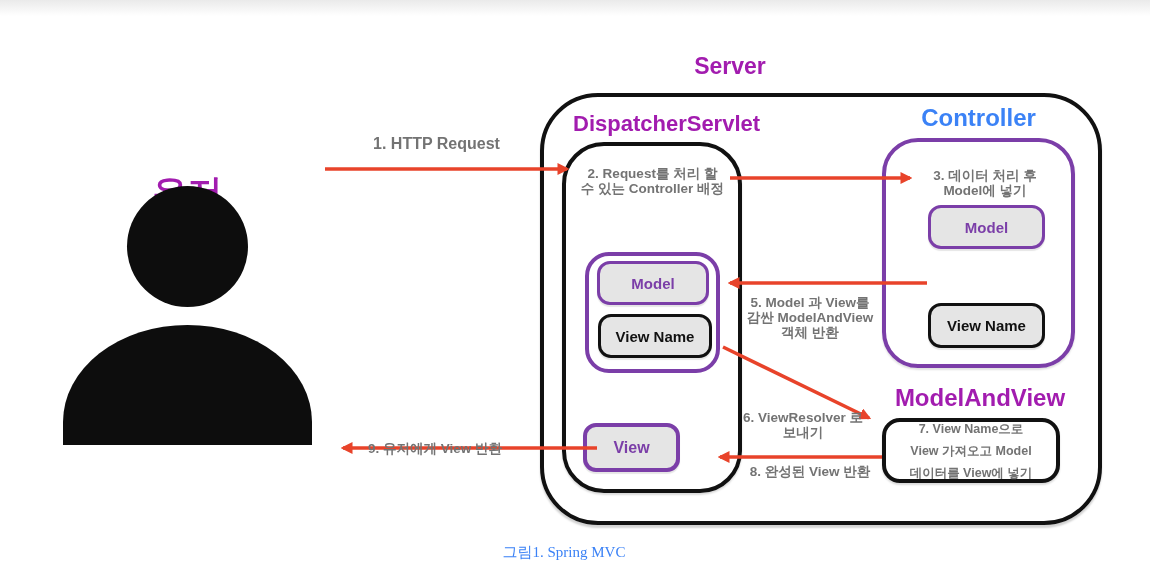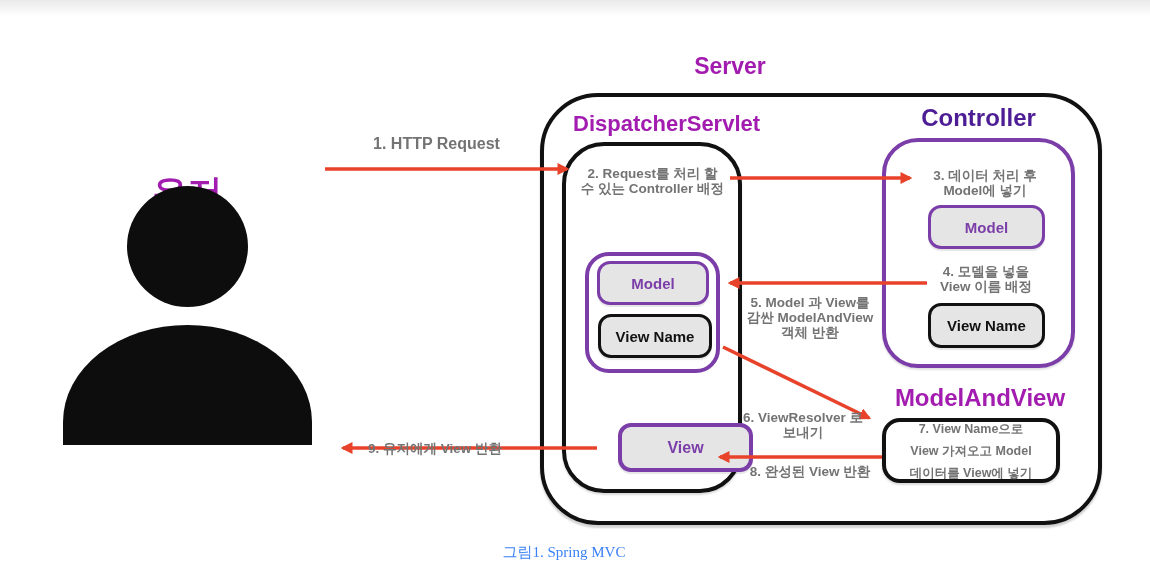--- a/index.html
+++ b/index.html
@@ -8,21 +8,21 @@
     background:#ffffff;
     font-family:"Liberation Sans","DejaVu Sans",sans-serif;
   }
   .top-fade{position:absolute;left:0;top:0;width:1150px;height:16px;
     background:linear-gradient(to bottom,#eaeaea,#ffffff);}
   .abs{position:absolute;}
   .ctr{text-align:center;}
   .step{position:absolute;color:#737373;font-weight:bold;white-space:pre-line;
     text-align:center;line-height:15px;font-size:13.5px;z-index:6;}
   .title-black{color:#a21caf;font-weight:bold;}
-  .title-purple{color:#4c1d95;font-weight:bold;}
+  .title-purple{color:#3b82f6;font-weight:bold;}
   
   .server-box{position:absolute;left:540px;top:93px;width:562px;height:432px;
     border:4px solid #111;border-radius:58px;box-sizing:border-box;background:transparent;
     box-shadow:0 3px 2px rgba(0,0,0,0.18);z-index:1;}
   .ds-box{position:absolute;left:562px;top:142px;width:180px;height:351px;
     border:4px solid #111;border-radius:42px;box-sizing:border-box;
     box-shadow:0 2px 2px rgba(0,0,0,0.15);z-index:2;}
   .ctrl-box{position:absolute;left:882px;top:138px;width:193px;height:230px;
     border:4px solid #7B3EA8;border-radius:36px;box-sizing:border-box;
     box-shadow:0 2px 2px rgba(0,0,0,0.12);z-index:2;}
@@ -63,21 +63,21 @@
   <div class="abs title-black" style="left:573px;top:111px;font-size:22px;z-index:6;">DispatcherServlet</div>
   <div class="ds-box"></div>
 
   <div class="mav-box"></div>
   <div class="small-box purple-line" style="left:597px;top:261px;width:112px;height:44px;">
     <span>Model</span>
   </div>
   <div class="small-box black-line" style="left:598px;top:314px;width:114px;height:44px;">
     <span>View Name</span>
   </div>
-  <div class="small-box purple-line" style="left:618px;top:423px;width:135px;height:49px;border-width:4px;font-size:16px;">
+  <div class="small-box purple-line" style="left:583px;top:423px;width:97px;height:49px;border-width:4px;font-size:16px;">
     <span>View</span>
   </div>
 
   <div class="abs title-purple ctr" style="left:882px;top:104px;width:193px;font-size:24px;z-index:6;">Controller</div>
   <div class="ctrl-box"></div>
   <div class="small-box purple-line" style="left:928px;top:205px;width:117px;height:44px;">
     <span>Model</span>
   </div>
   <div class="small-box black-line" style="left:928px;top:303px;width:117px;height:45px;">
     <span>View Name</span>
@@ -88,22 +88,20 @@
     <div class="step" style="position:static;font-size:12.5px;line-height:22px;">7. View Name으로
 View 가져오고 Model
 데이터를 View에 넣기</div>
   </div>
 
   <div class="step" style="left:349px;top:136px;width:175px;font-size:16px;">1. HTTP Request</div>
   <div class="step" style="left:570px;top:166px;width:165px;">2. Request를 처리 할
 수 있는 Controller 배정</div>
   <div class="step" style="left:905px;top:168px;width:160px;">3. 데이터 처리 후
 Model에 넣기</div>
-  <div class="step" style="left:908px;top:264px;width:156px;">4. 모델을 넣을
-View 이름 배정</div>
   <div class="step" style="left:745px;top:295px;width:130px;">5. Model 과 View를
 감싼 ModelAndView
 객체 반환</div>
   <div class="step" style="left:742px;top:410px;width:122px;">6. ViewResolver 로
 보내기</div>
   <div class="step" style="left:748px;top:464px;width:124px;">8. 완성된 View 반환</div>
   <div class="step" style="left:360px;top:441px;width:150px;">9. 유저에게 View 반환</div>
 
   <svg class="arrows" viewBox="0 0 1150 581">
     <defs>

